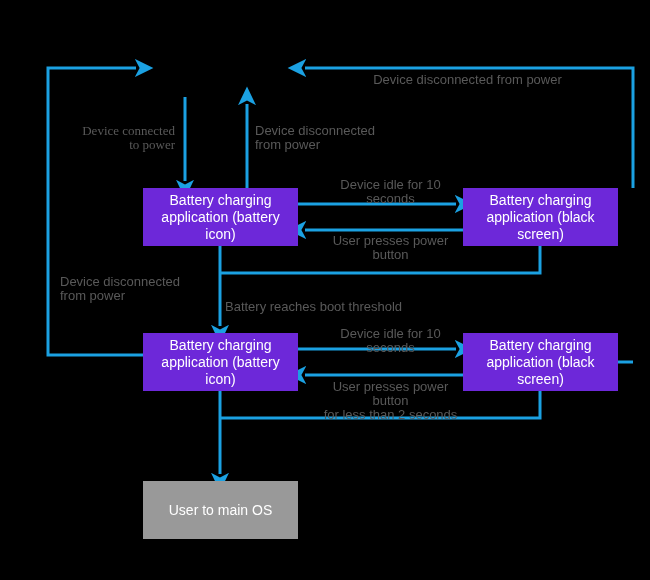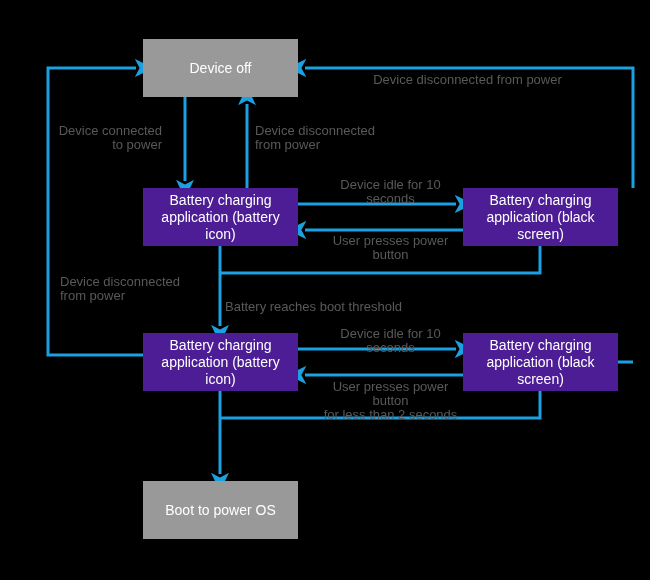--- a/index.html
+++ b/index.html
@@ -29,21 +29,21 @@
     align-items: center;
     justify-content: center;
     text-align: center;
     color: #ffffff;
     font-family: "Liberation Sans", sans-serif;
     font-size: 14px;
     line-height: 17px;
     box-sizing: border-box;
   }
   .node-gray { background: #999999; }
-  .node-blue { background: #4c1d95; }
+  .node-blue { background: #6d28d9; }
   .node .node-text { display: block; padding: 0 6px; }
   .edge-label {
     position: absolute;
     color: #595959;
     font-family: "Liberation Sans", sans-serif;
     font-size: 13px;
     line-height: 14px;
     white-space: pre-line;
     box-sizing: border-box;
   }
@@ -86,23 +86,20 @@
       <path d="M463,375 L305,375" marker-end="url(#arrow-blue)"></path>
 
       <path d="M540,391 L540,418 L220,418"></path>
 
       <path d="M618,362 L633,362"></path>
 
       <path d="M220,391 L220,474" marker-end="url(#arrow-blue)"></path>
     </g>
   </svg>
 
-  <div class="node node-gray" style="left:143px; top:39px; width:155px; height:58px;">
-    <span class="node-text">Device off</span>
-  </div>
 
   <div class="node node-blue" style="left:143px; top:188px; width:155px; height:58px;">
     <span class="node-text">Battery charging
 application
 (battery icon)</span>
   </div>
 
   <div class="node node-blue" style="left:463px; top:188px; width:155px; height:58px;">
     <span class="node-text">Battery charging
 application
@@ -115,24 +112,24 @@
 (battery icon)</span>
   </div>
 
   <div class="node node-blue" style="left:463px; top:333px; width:155px; height:58px;">
     <span class="node-text">Battery charging
 application
 (black screen)</span>
   </div>
 
   <div class="node node-gray" style="left:143px; top:481px; width:155px; height:58px;">
-    <span class="node-text">Boot to power OS</span>
+    <span class="node-text">User to main OS</span>
   </div>
 
-  <div class="edge-label align-right" style="left:42px; top:124px; width:120px;">Device connected
+  <div class="edge-label align-right" style="left:55px; top:124px; width:120px;font-family:Liberation Serif, serif;">Device connected
 to power</div>
 
   <div class="edge-label align-left" style="left:255px; top:124px; width:135px;">Device disconnected
 from power</div>
 
   <div class="edge-label align-center" style="left:318px; top:178px; width:145px;">Device idle for 10 seconds</div>
 
   <div class="edge-label align-center" style="left:318px; top:234px; width:145px;">User presses power button</div>
 
   <div class="edge-label align-center" style="left:370px; top:73px; width:195px;">Device disconnected from power</div>

